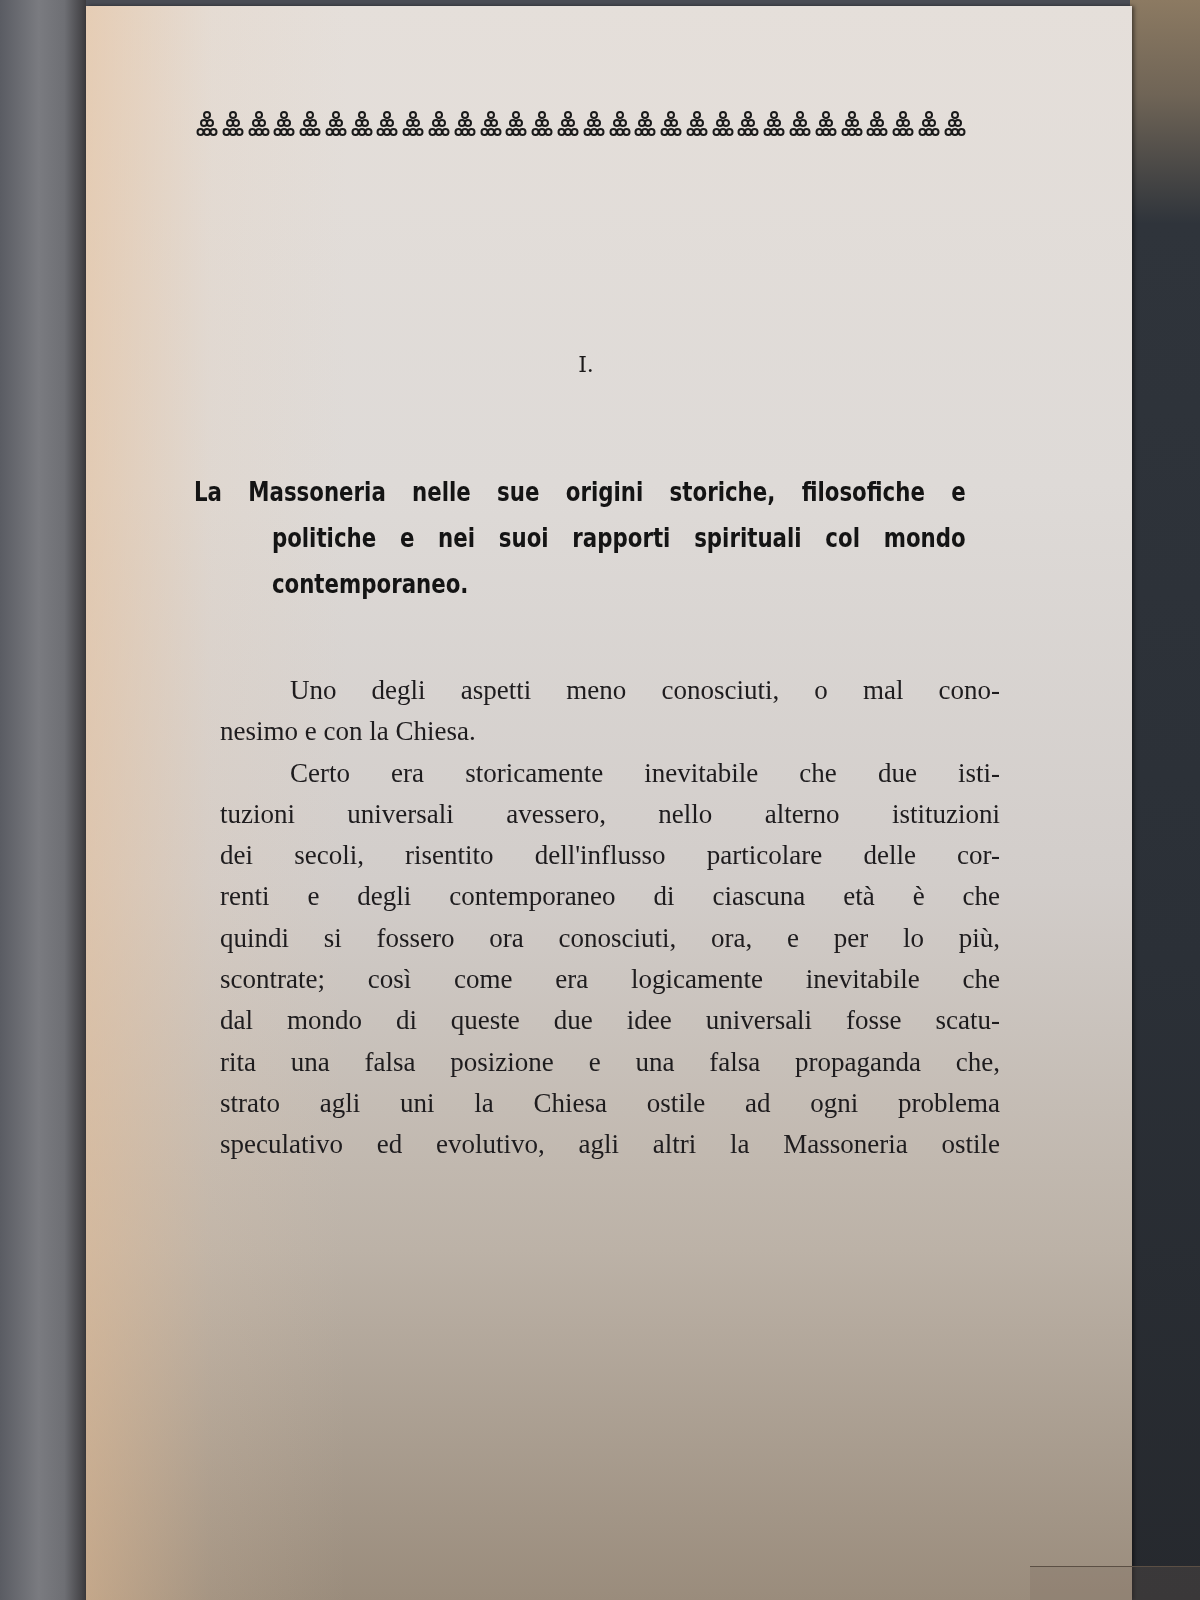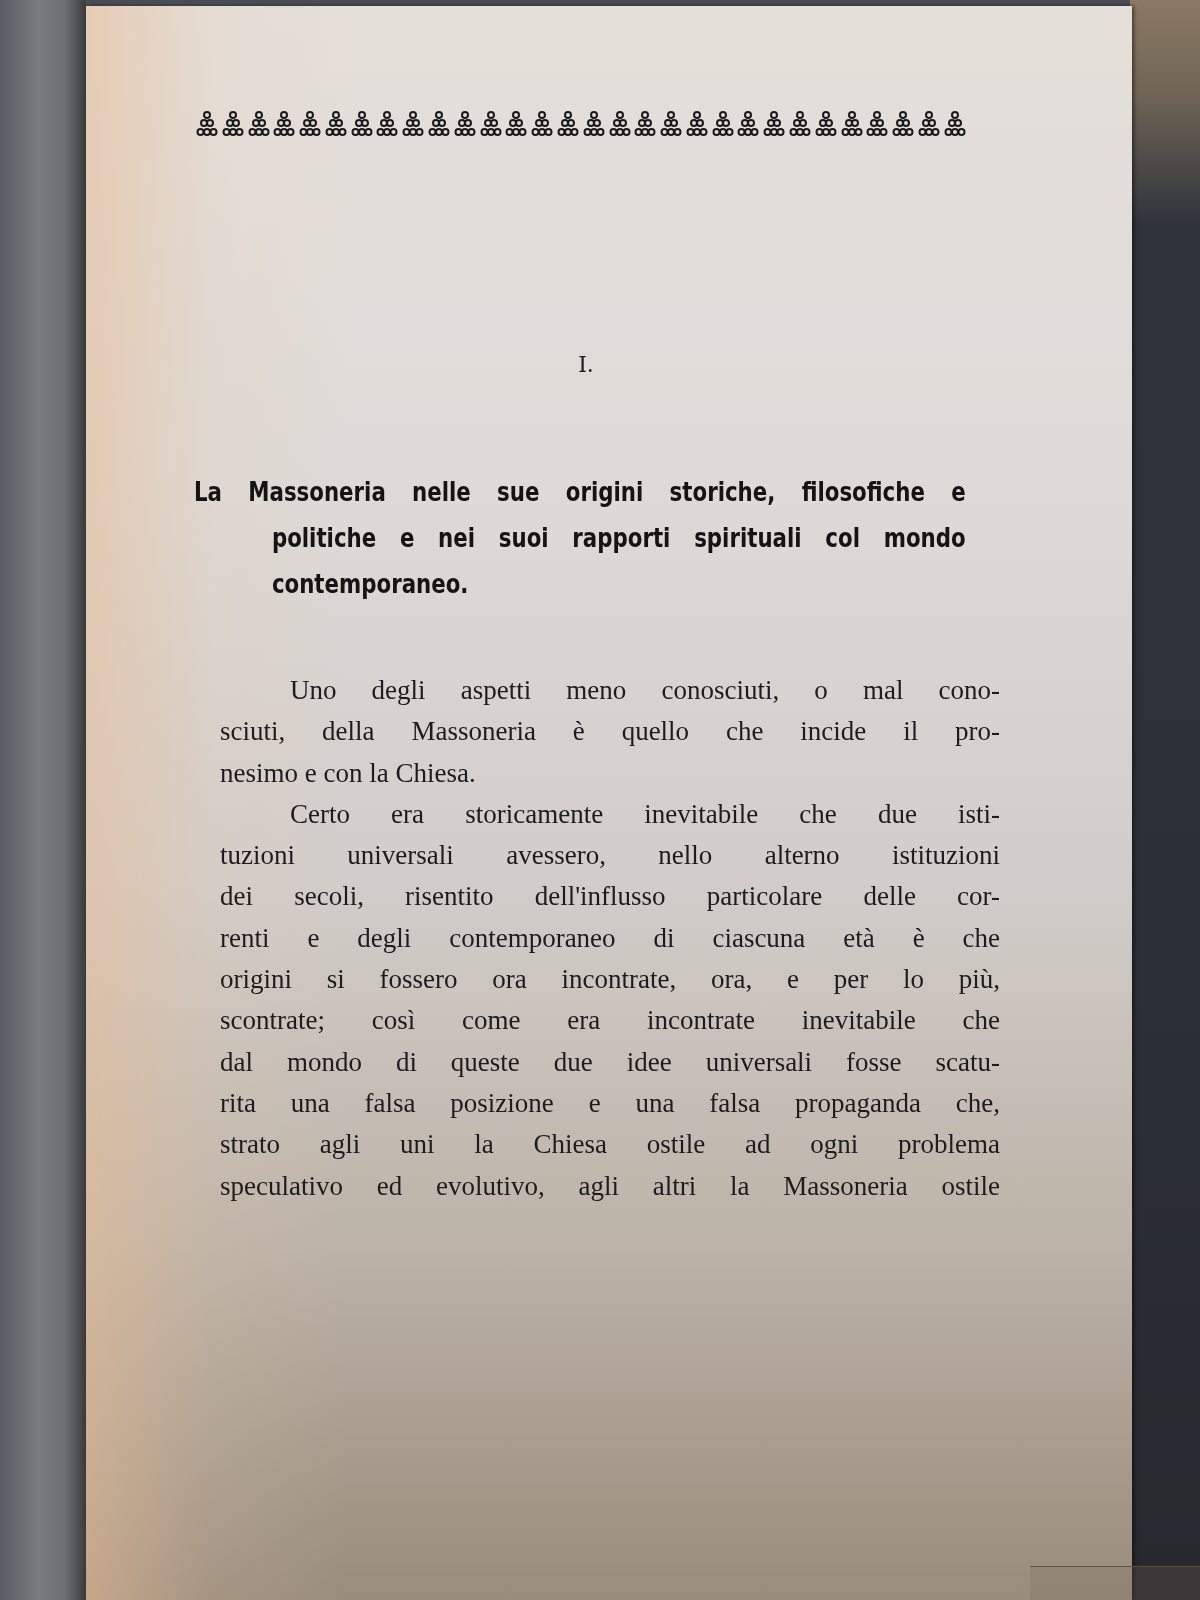--- a/index.html
+++ b/index.html
@@ -432,28 +432,27 @@
   <div class="chapter-num">I.</div>
 
   <div class="heading">
     <span class="hl">La Massoneria nelle sue origini storiche, filosofiche e</span>
     <span class="hl indent">politiche e nei suoi rapporti spirituali col mondo</span>
     <span class="hl indent last">contemporaneo.</span>
   </div>
 
   <div class="body-text">
     <span class="ln indent">Uno degli aspetti meno conosciuti, o mal cono-</span>
-    <span class="ln">sciuti, della Massoneria è quello che incide il pro-</span>
     <span class="ln last">nesimo e con la Chiesa.</span>
     <span class="ln indent">Certo era storicamente inevitabile che due isti-</span>
     <span class="ln">tuzioni universali avessero, nello alterno istituzioni</span>
     <span class="ln">dei secoli, risentito dell'influsso particolare delle cor-</span>
     <span class="ln">renti e degli contemporaneo di ciascuna età è che</span>
-    <span class="ln">origini si fossero ora incontrate, ora, e per lo più,</span>
-    <span class="ln">scontrate; così come era incontrate inevitabile che</span>
+    <span class="ln">quindi si fossero ora conosciuti, ora, e per lo più,</span>
+    <span class="ln">scontrate; così come era logicamente inevitabile che</span>
     <span class="ln">dal mondo di queste due idee universali fosse scatu-</span>
     <span class="ln">rita una falsa posizione e una falsa propaganda che,</span>
     <span class="ln">strato agli uni la Chiesa ostile ad ogni problema</span>
     <span class="ln">speculativo ed evolutivo, agli altri la Massoneria ostile</span>
   </div>
 
   <div class="tear"></div>
 </div>
 
 </body></html>

